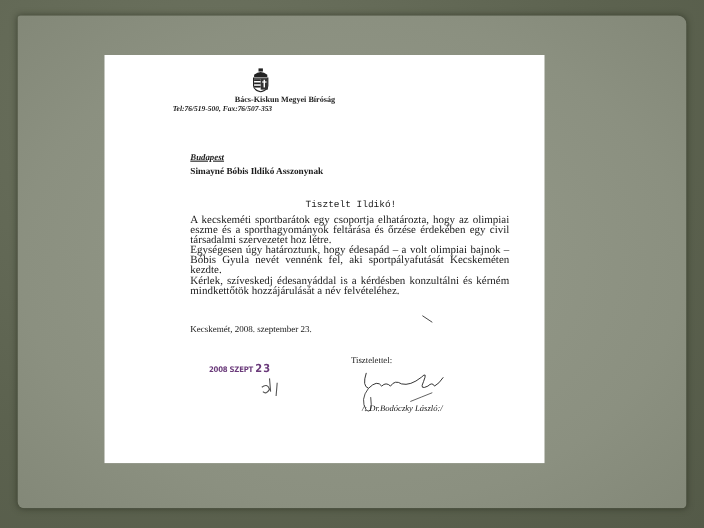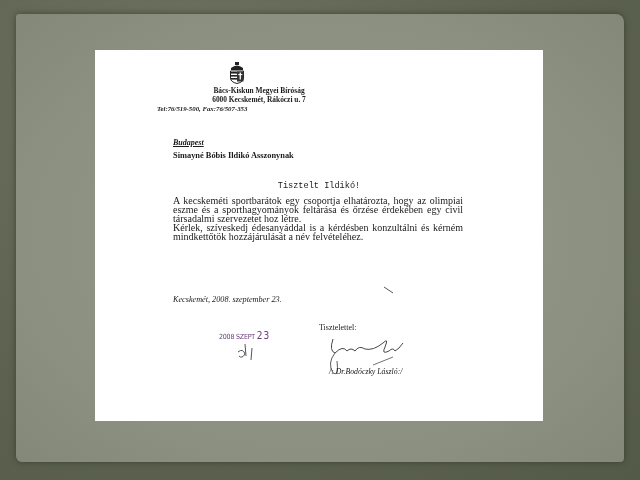--- a/index.html
+++ b/index.html
@@ -10,42 +10,42 @@
       font-family: "Liberation Serif", serif;
     }
     .paper {
       position:absolute; left:16px; top:14px; width:608px; height:448px;
       background:#8c9181;
       background-image: radial-gradient(ellipse at 50% 50%, #959a8a 0%, #8b9080 70%, #838878 100%);
       border-radius:3px 8px 4px 6px;
       box-shadow: 0 0 6px rgba(40,45,30,0.6);
     }
     .page {
-      position:absolute; left:95px; top:50px; width:448px; height:371px;
+      position:absolute; left:95px; top:50px; width:400px; height:371px;
       background:#ffffff; color:#1a1a1a;
     }
     .crest { position:absolute; left:134px; top:12px; width:16px; height:22px; }
     .header {
       position:absolute; left:64px; top:36px; width:200px; text-align:center;
       font-weight:bold; font-size:7.4px; line-height:9px;
     }
     .header .contact { font-style:italic; font-size:6.8px; text-align:left; margin-left:-2px; }
     .recipient { position:absolute; left:78px; top:85px; font-weight:bold; font-size:8.4px;margin-top:16px; }
     .city { position:absolute; left:78px; top:88px; font-weight:bold; font-style:italic; font-size:8px; text-decoration:underline; }
     .salutation { position:absolute; left:0; width:448px; top:131px; text-align:center; font-size:8.6px;font-family:Liberation Mono, monospace; }
     .body {
       position:absolute; left:78px; top:146px; width:290px;
       font-size:10px; line-height:9.1px; text-align:justify;
     }
     .body p { margin:0; }
     .body p.gap { margin-top:0; }
-    .date { position:absolute; left:78px; top:245px; font-style:italic; font-size:8.2px; }
+    .date { position:absolute; left:78px; top:245px; font-size:8.2px; }
     .stamp {
-      position:absolute; left:124px; top:280px; color:#6a3a7a;
-      font-family:"DejaVu Sans Condensed","DejaVu Sans", sans-serif; font-weight:normal; font-size:7px; letter-spacing:-0.2px;
+      position:absolute; left:95px; top:280px; color:#6a3a7a;
+      font-family:"DejaVu Sans Condensed","DejaVu Sans", sans-serif; font-weight:bold; font-size:7px; letter-spacing:-0.2px;
     }
     .stamp .day { font-size:10px; letter-spacing:1px; }
     .closing { position:absolute; left:224px; top:273px; font-size:8px; }
     .signer { position:absolute; left:234px; top:307px; font-style:italic; font-size:7.8px;margin-top:10px; }
     .sig { position:absolute; left:228px; top:283px; width:110px; height:46px; }
     .scribble { position:absolute; left:140px; top:290px; width:30px; height:22px; }
     .tick { position:absolute; left:288px; top:236px; width:12px; height:8px; }
   </style>
 </head>
 <body>
@@ -61,31 +61,31 @@
     <rect x="2" y="10" width="6" height="1.6" fill="#222"></rect>
     <rect x="2" y="13" width="6" height="1.6" fill="#222"></rect>
     <rect x="2" y="16" width="6" height="1.6" fill="#222"></rect>
     <rect x="8" y="9.5" width="6.5" height="10" fill="#333"></rect>
     <rect x="10.6" y="10.5" width="1.3" height="7" fill="#fff"></rect>
     <rect x="9.3" y="12" width="4" height="1.1" fill="#fff"></rect>
   </svg>
 
   <div class="header">
     <div>Bács-Kiskun Megyei Bíróság</div>
-    <div>6000 Kecskemét, Rákóczi u. 7</div>
     <div class="contact">Tel:76/519-500, Fax:76/507-353</div>
   </div>
 
   <div class="recipient">Simayné Bóbis Ildikó Asszonynak</div>
   <div class="city">Budapest</div>
 
   <div class="salutation">Tisztelt Ildikó!</div>
 
   <div class="body">
     <p>A kecskeméti sportbarátok egy csoportja elhatározta, hogy az olimpiai eszme és a sporthagyományok feltárása és őrzése érdekében egy civil társadalmi szervezetet hoz létre.</p>
+    <p>Egységesen úgy határoztunk, hogy édesapád – a volt olimpiai bajnok – Bóbis Gyula nevét vennénk fel, aki sportpályafutását Kecskeméten kezdte.</p>
     <p class="gap">Kérlek, szíveskedj édesanyáddal is a kérdésben konzultálni és kérném mindkettőtök hozzájárulását a név felvételéhez.</p>
   </div>
 
   <svg class="tick" viewBox="0 0 12 8">
     <path d="M1 1 L10 7" stroke="#444" stroke-width="0.9" fill="none"></path>
   </svg>
 
   <div class="date">Kecskemét, 2008. szeptember 23.</div>
 
   <div class="stamp">

